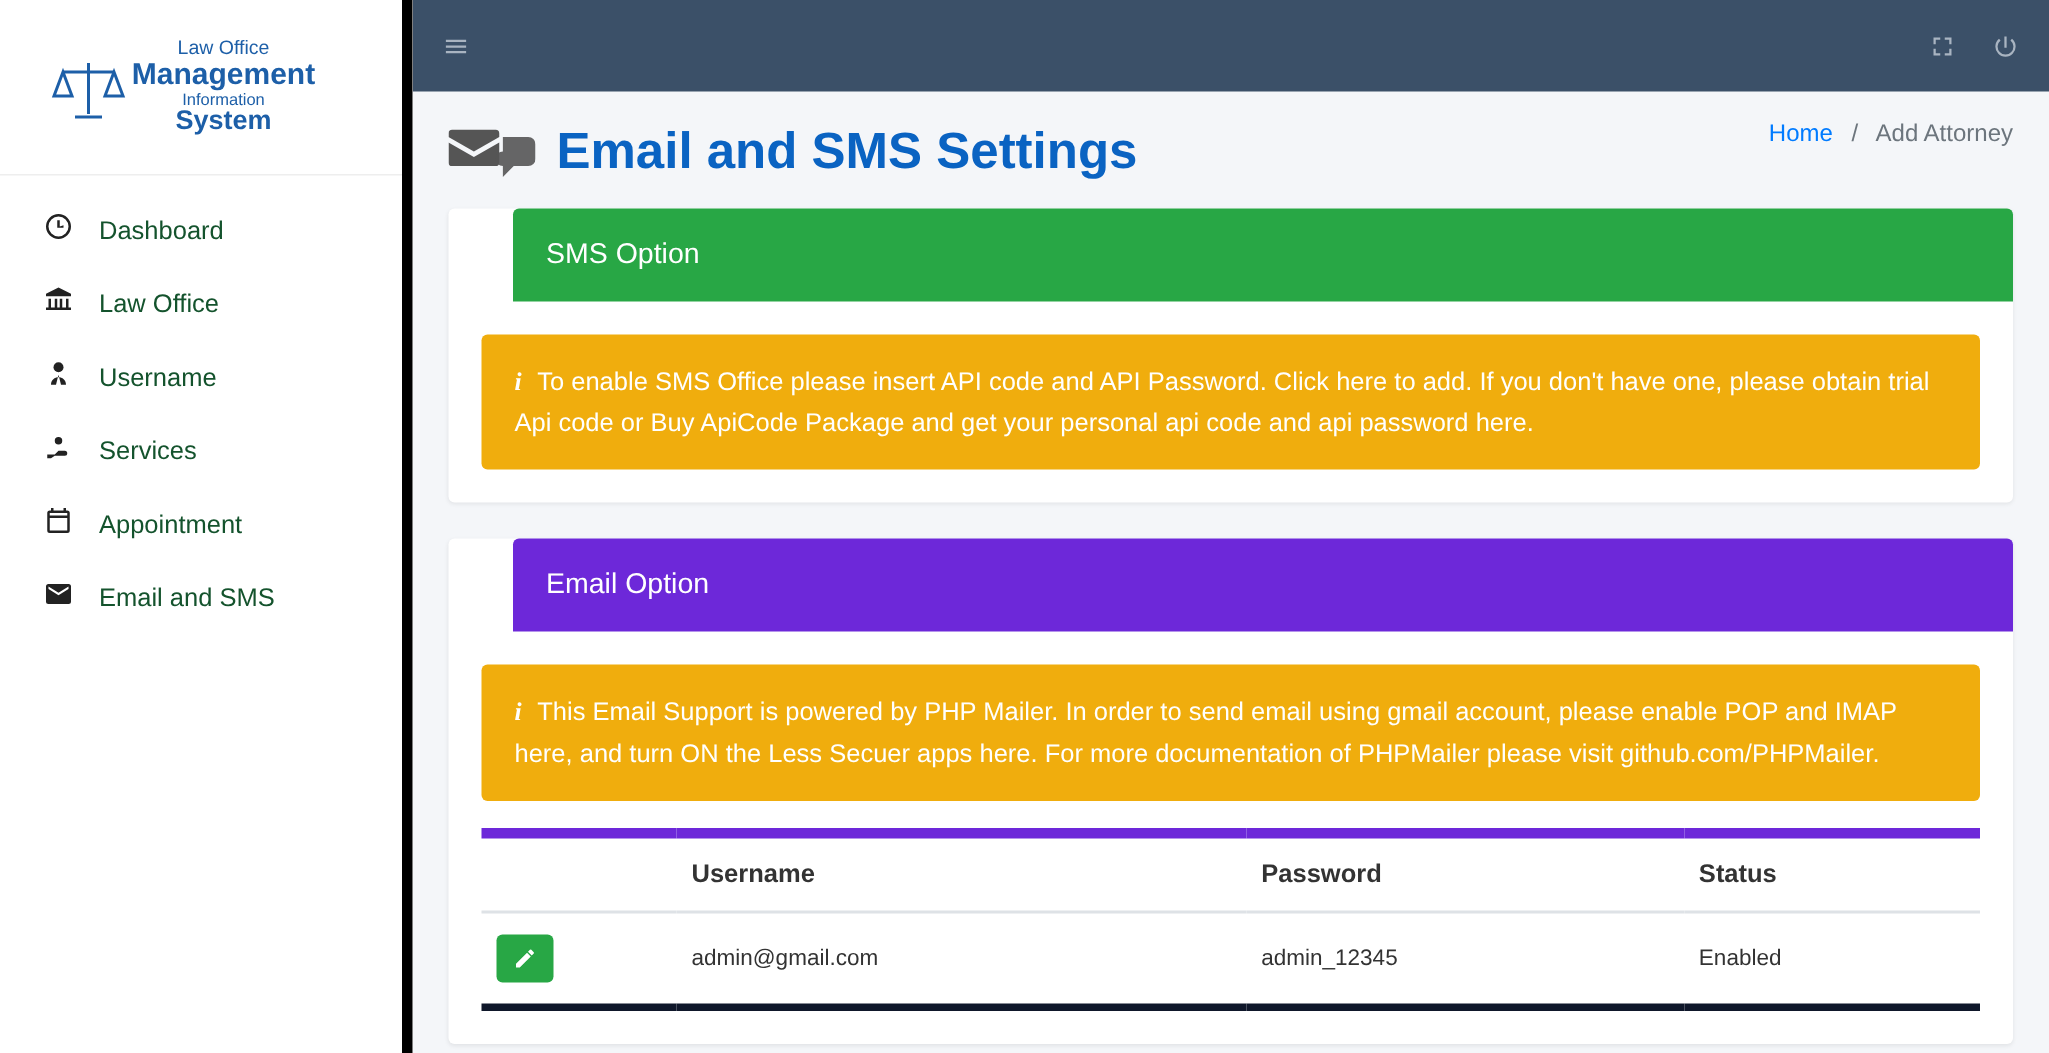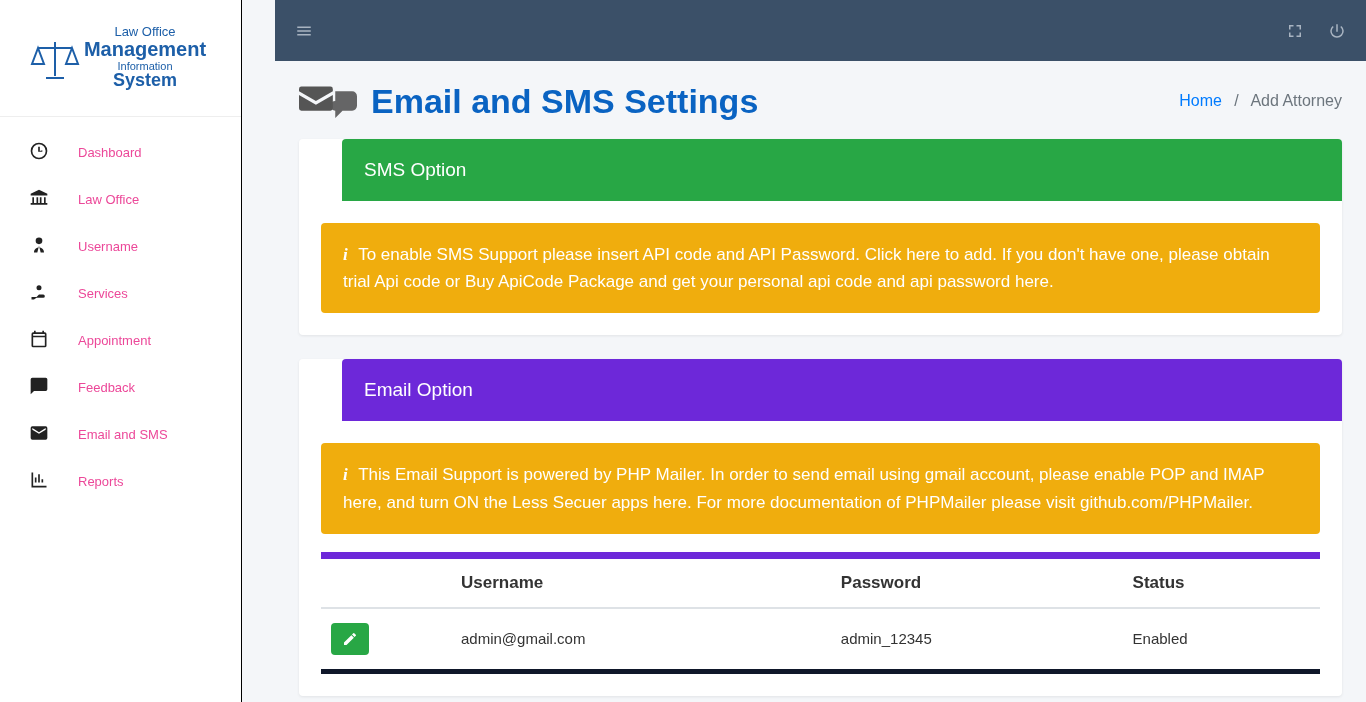--- a/index.html
+++ b/index.html
@@ -1,42 +1,42 @@
 <!DOCTYPE html>
 <html><head>
 <meta charset="utf-8">
 <style>
 * { margin: 0; padding: 0; box-sizing: border-box; }
 body { font-family: "Segoe UI", -apple-system, sans-serif; background: #f4f6f9; color: #333; }
 
 .sidebar {
   position: fixed;
   top: 0; left: 0;
-  width: 242px;
+  width: 275px;
   height: 100vh;
   background: #fff;
-  border-right: 1px solid #000000;
+  border-right: 7px solid #000000;
 }
 .logo-wrap {
   padding: 20px 20px 24px;
   text-align: center;
   border-bottom: 1px solid #eee;
 }
 .logo-wrap svg { display: block; margin: 0 auto; }
 
 .nav { list-style: none; padding: 12px 0; }
 .nav li { }
 .nav a {
   display: flex;
   align-items: center;
-  gap: 28px;
+  gap: 16px;
   padding: 12px 28px;
-  color: #ec4899;
+  color: #14532d;
   text-decoration: none;
-  font-size: 13px;
+  font-size: 17px;
 }
 .nav a .icon { width: 22px; text-align: center; color: #222; }
 
 .main {
   margin-left: 275px;
   min-height: 100vh;
 }
 .topbar {
   height: 61px;
   background: #3b5068;
@@ -46,21 +46,21 @@
   padding: 0 20px;
 }
 .topbar .left, .topbar .right { display: flex; align-items: center; gap: 24px; }
 .topbar .icon-btn { color: #a9b4c1; cursor: pointer; display: inline-flex; }
 
 .content { padding: 20px 24px; }
 
 .page-head {
   display: flex;
   justify-content: space-between;
-  align-items: center;
+  align-items: flex-start;
   margin-bottom: 18px;
   flex-wrap: wrap;
 }
 .page-title {
   display: flex;
   align-items: center;
   gap: 14px;
   color: #0a63c2;
   font-size: 34px;
   font-weight: 600;
@@ -184,44 +184,24 @@
               <path d="M19 4h-1V2h-2v2H8V2H6v2H5a2 2 0 0 0-2 2v14a2 2 0 0 0 2 2h14a2 2 0 0 0 2-2V6a2 2 0 0 0-2-2zm0 16H5V10h14zM5 8V6h14v2z"></path>
             </svg>
       </span>
       <span>Appointment</span>
     </a>
       </li>
     <li>
         <a href="#">
       <span class="icon">
         <svg width="20" height="20" viewBox="0 0 24 24" fill="currentColor">
-              <path d="M20 2H4a2 2 0 0 0-2 2v18l4-4h14a2 2 0 0 0 2-2V4a2 2 0 0 0-2-2z"></path>
-            </svg>
-      </span>
-      <span>Feedback</span>
-    </a>
-      </li>
-    <li>
-        <a href="#">
-      <span class="icon">
-        <svg width="20" height="20" viewBox="0 0 24 24" fill="currentColor">
               <path d="M20 4H4a2 2 0 0 0-2 2v12a2 2 0 0 0 2 2h16a2 2 0 0 0 2-2V6a2 2 0 0 0-2-2zm0 4l-8 5-8-5V6l8 5 8-5z"></path>
             </svg>
       </span>
       <span>Email and SMS</span>
-    </a>
-      </li>
-    <li>
-        <a href="#">
-      <span class="icon">
-        <svg width="20" height="20" viewBox="0 0 24 24" fill="currentColor">
-              <path d="M3 3v18h18v-2H5V3zm4 12h2V9H7zm4 0h2V5h-2zm4 0h2v-4h-2z"></path>
-            </svg>
-      </span>
-      <span>Reports</span>
     </a>
       </li>
   </ul>
 </aside>
 
 <main class="main">
   <header class="topbar">
     <div class="left">
       <span class="icon-btn">
         <svg width="18" height="18" viewBox="0 0 24 24" fill="currentColor">
@@ -260,21 +240,21 @@
         <span class="sep">/</span>
         <span>Add Attorney</span>
       </nav>
     </div>
 
     <section class="card">
       <div class="card-header green">SMS Option</div>
       <div class="card-body">
         <div class="alert">
           <span class="info-icon">i</span>
-          <span>To enable SMS Support please insert API code and API Password. </span>
+          <span>To enable SMS Office please insert API code and API Password. </span>
           <a href="#">Click here to add.</a>
           <span> If you don't have one, please obtain trial Api code or Buy ApiCode Package and get your personal api code and api password </span>
           <a href="#">here</a><span>.</span>
         </div>
       </div>
     </section>
 
     <section class="card">
       <div class="card-header teal">Email Option</div>
       <div class="card-body">

